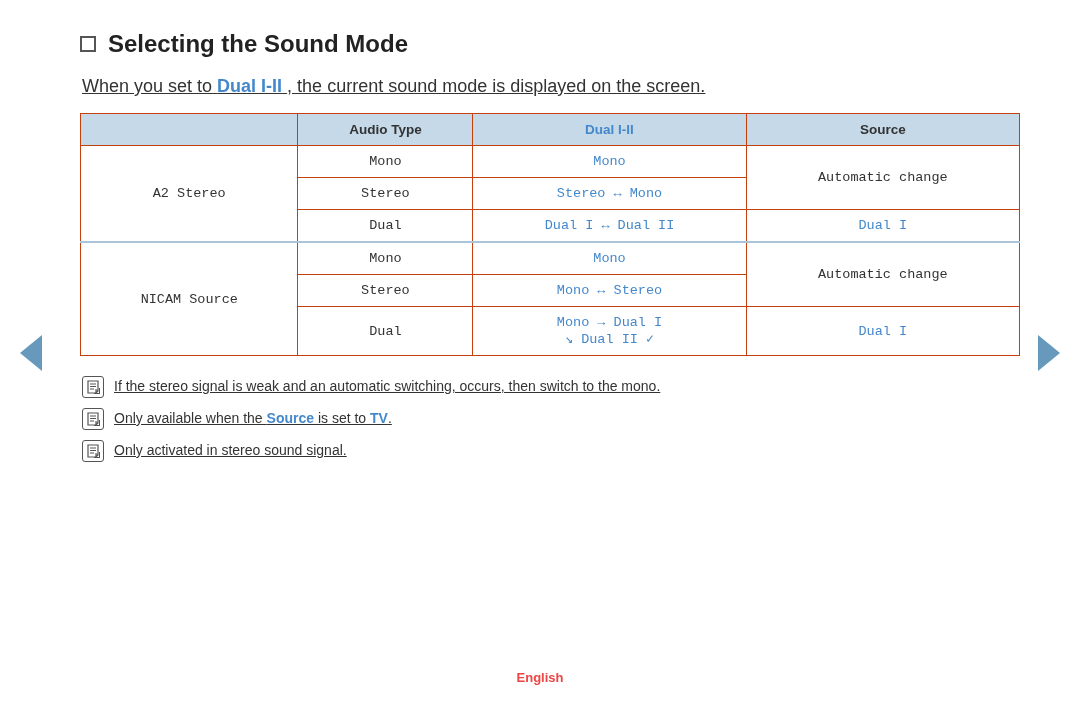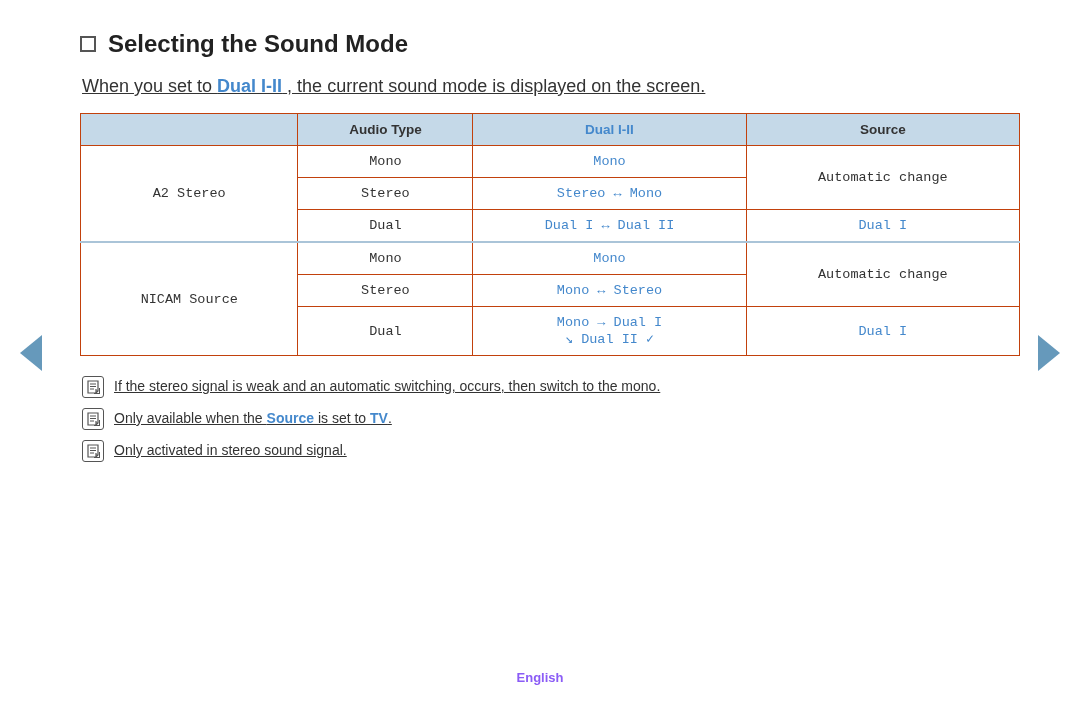--- a/index.html
+++ b/index.html
@@ -152,21 +152,21 @@
       border-bottom: 1.5px solid #555;
     }
     .note-text {
       flex: 1;
       line-height: 1.5;
     }
     .footer-lang {
       text-align: center;
       font-size: 13px;
       font-weight: bold;
-      color: #8b5cf6;
+      color: #ef4444;
       position: absolute;
       bottom: 20px;
       left: 0;
       right: 0;
     }
   </style>
 </head>
 <body>
 
 <div class="main-content">

